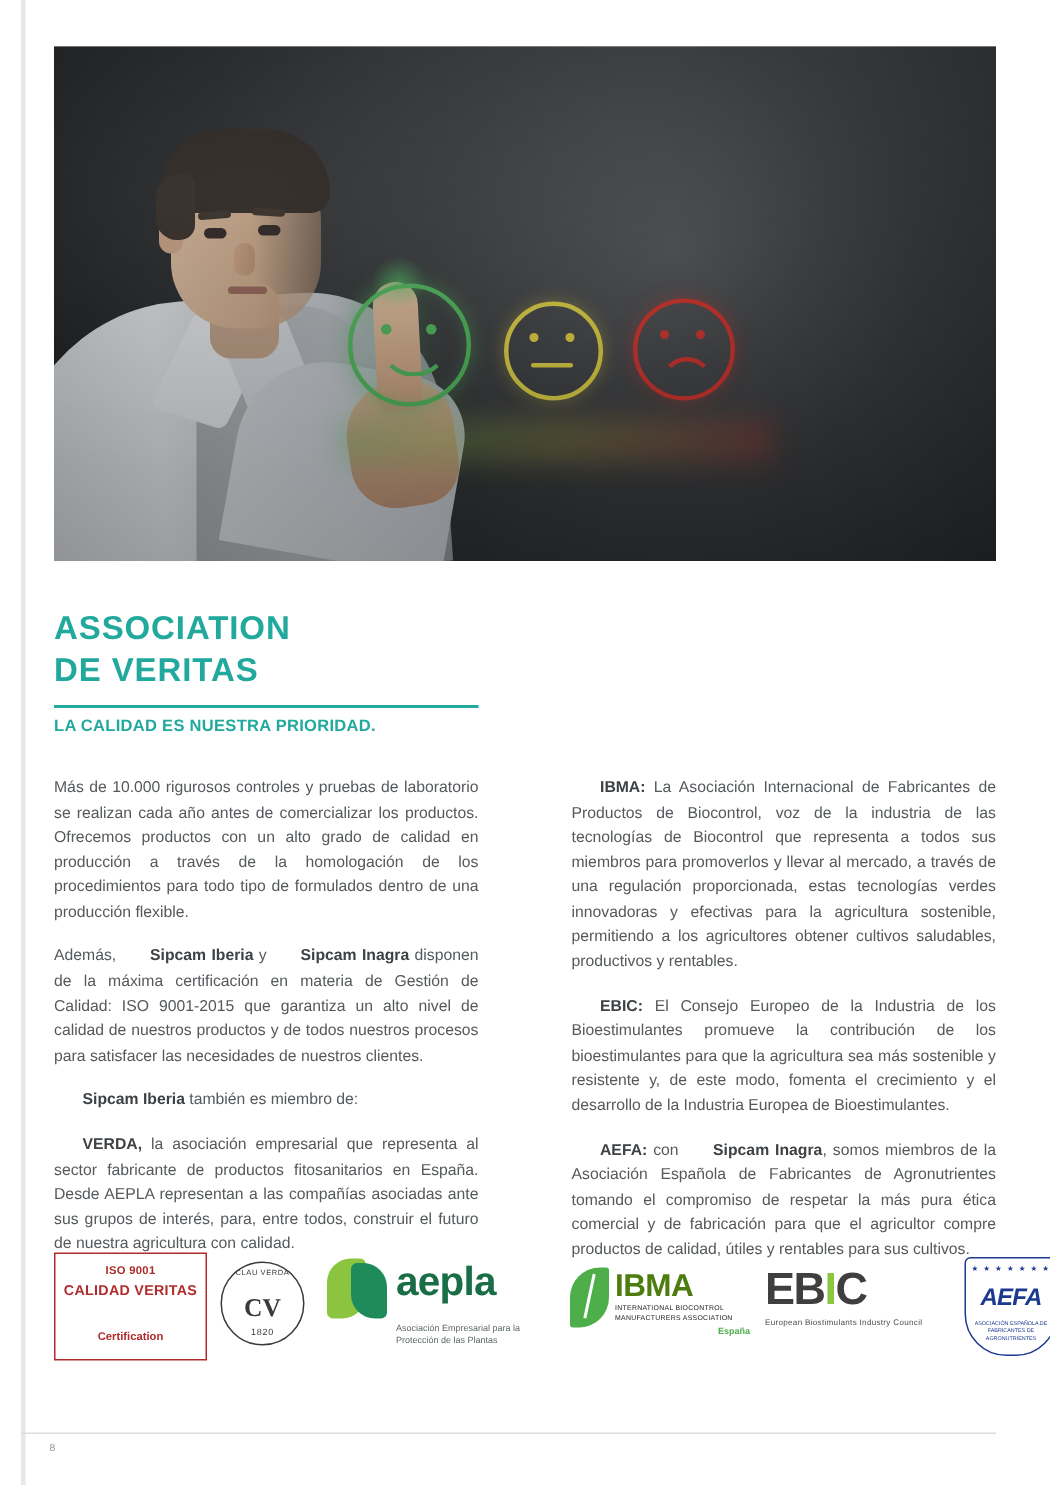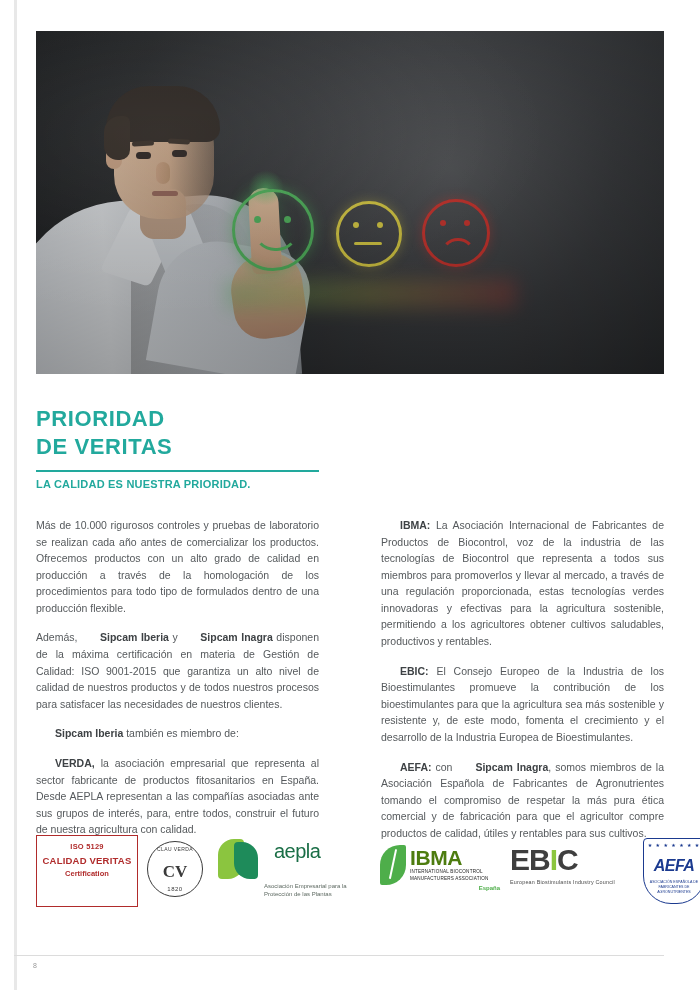--- a/index.html
+++ b/index.html
@@ -401,21 +401,21 @@
     border: 1.5px solid #b02b2b;
     box-sizing: border-box;
     padding: 6px 4px;
     text-align: center;
     font-size: 7px;
     color: #b02b2b;
     line-height: 1.35;
   }
   .bv-iso { font-size: 7.5px; font-weight: bold; letter-spacing: 0.2px; }
   .bv-name { font-size: 9.5px; font-weight: bold; margin-top: 3px; letter-spacing: 0.2px; }
-  .bv-cert { font-size: 7.5px; font-weight: bold; margin-top: 1px; }
+  .bv-cert { font-size: 7.5px; font-weight: bold; margin-top: 18px; }
   
   .logo-seal {
     left: 108px;
     width: 62px;
     text-align: center;
   }
   .seal-circle {
     width: 56px;
     height: 56px;
     margin: 6px auto 0;
@@ -477,27 +477,26 @@
     border-radius: 16px 4px 16px 4px;
   }
   .aepla-leaf-b {
     position: absolute;
     left: 16px; top: 3px;
     width: 24px; height: 37px;
     background: #1e8b5a;
     border-radius: 4px 16px 4px 16px;
   }
   .aepla-word {
-    font-size: 20px;
-    font-weight: normal;
+    font-size: 27px;
+    font-weight: bold;
     color: #1a6e46;
     letter-spacing: -0.5px;
     line-height: 1;
     margin-top: 6px;
-    margin-left: 10px;
   }
   .aepla-sub {
     font-size: 6px;
     color: #5e6a62;
     line-height: 1.3;
     margin-top: 2px;
     margin-left: 46px;
   }
   
   .logo-ibma {
@@ -671,21 +670,21 @@
         <span class="eye r-eye-r"></span>
         <span class="r-frown"></span>
       </div>
     </div>
 
     <div class="hero-vignette"></div>
   </div>
 
   <div class="title-block">
     <div class="title">
-      <div>PRIORIDAD</div>
+      <div>ASSOCIATION</div>
       <div>DE VERITAS</div>
     </div>
     <div class="title-rule"></div>
   </div>
 
   <div class="subtitle">LA CALIDAD ES NUESTRA PRIORIDAD.</div>
 
   <div class="col col-left">
     <p>Más de 10.000 rigurosos controles y pruebas de laboratorio se realizan cada año antes de comercializar los productos. Ofrecemos productos con un alto grado de calidad en producción a través de la homologación de los procedimientos para todo tipo de formulados dentro de una producción flexible.</p>
     <p>Además, <b>Sipcam Iberia</b> y <b>Sipcam Inagra</b> disponen de la máxima certificación en materia de Gestión de Calidad: ISO 9001-2015 que garantiza un alto nivel de calidad de nuestros productos y de todos nuestros procesos para satisfacer las necesidades de nuestros clientes.</p>
@@ -695,21 +694,21 @@
 
   <div class="col col-right">
     <p><b>IBMA:</b> La Asociación Internacional de Fabricantes de Productos de Biocontrol, voz de la industria de las tecnologías de Biocontrol que representa a todos sus miembros para promoverlos y llevar al mercado, a través de una regulación proporcionada, estas tecnologías verdes innovadoras y efectivas para la agricultura sostenible, permitiendo a los agricultores obtener cultivos saludables, productivos y rentables.</p>
     <p><b>EBIC:</b> El Consejo Europeo de la Industria de los Bioestimulantes promueve la contribución de los bioestimulantes para que la agricultura sea más sostenible y resistente y, de este modo, fomenta el crecimiento y el desarrollo de la Industria Europea de Bioestimulantes.</p>
     <p><b>AEFA:</b> con <b>Sipcam Inagra</b>, somos miembros de la Asociación Española de Fabricantes de Agronutrientes tomando el compromiso de respetar la más pura ética comercial y de fabricación para que el agricultor compre productos de calidad, útiles y rentables para sus cultivos.</p>
   </div>
 
   <div class="logos">
 
     <div class="logo logo-bv">
-      <div class="bv-iso">ISO 5129</div>
+      <div class="bv-iso">ISO 9001</div>
       <div class="bv-name">CALIDAD VERITAS</div>
       <div class="bv-cert">Certification</div>
     </div>
 
     <div class="logo logo-seal">
       <div class="seal-circle">
         <div class="seal-top">CLAU VERDA</div>
         <div class="seal-mid">CV</div>
         <div class="seal-bot">1820</div>
       </div>

